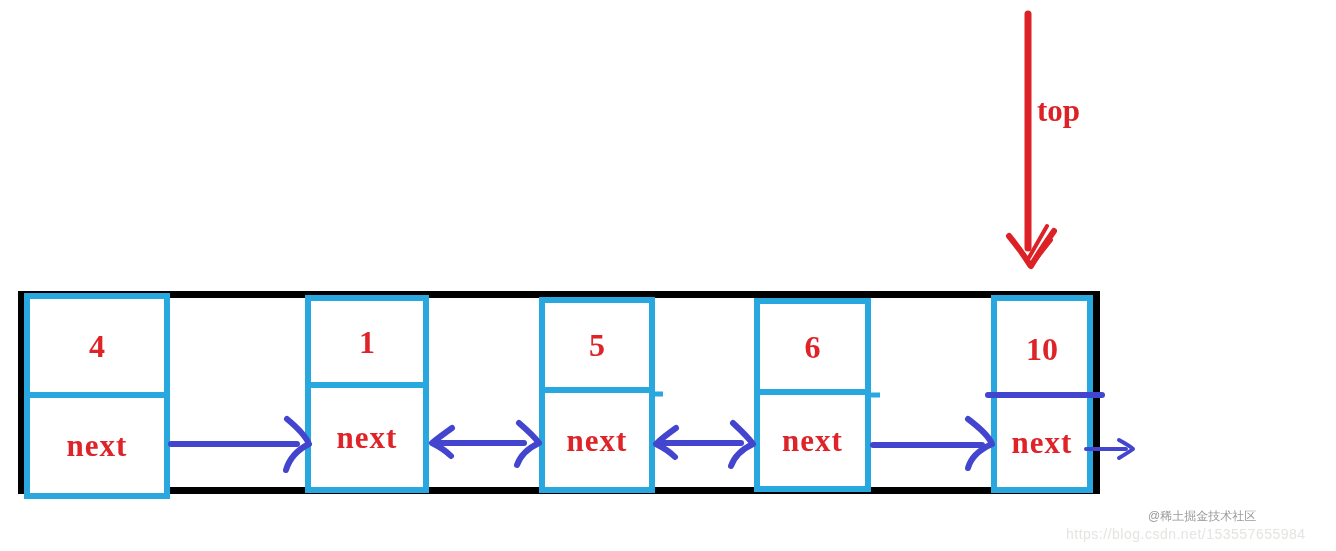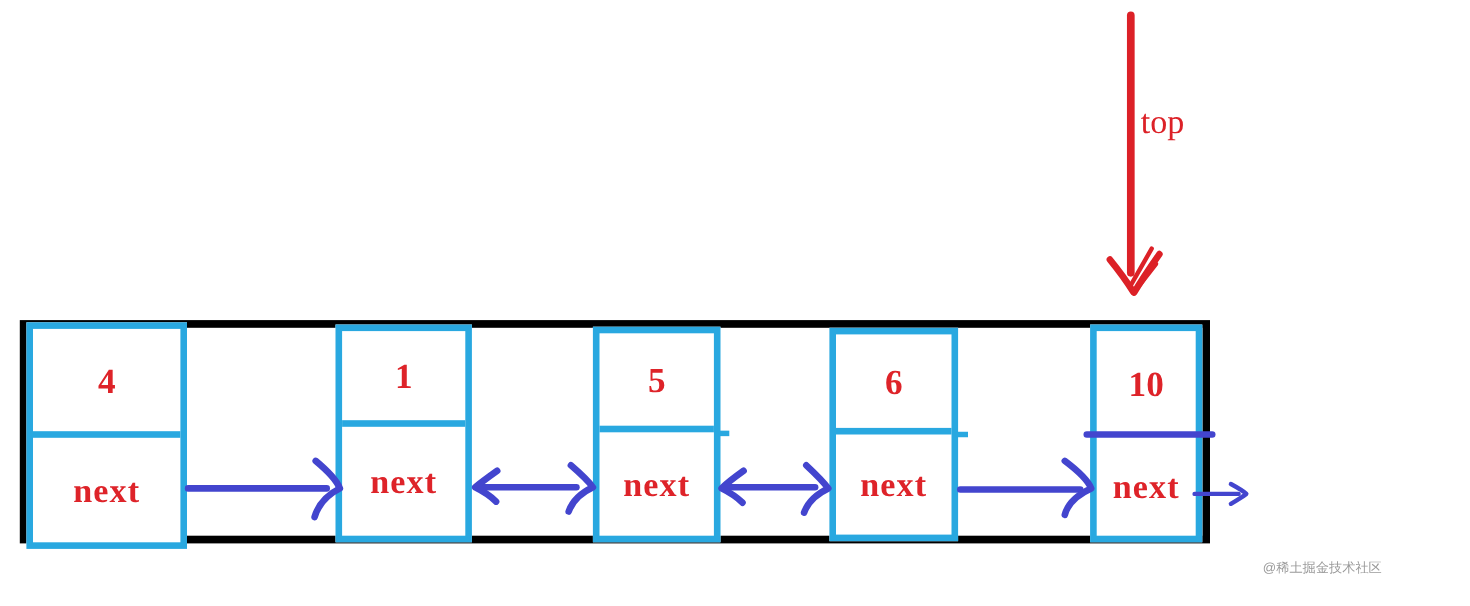--- a/index.html
+++ b/index.html
@@ -44,21 +44,21 @@
   .arrows-layer{
     position:absolute;left:0;top:0;width:1336px;height:551px;
     z-index:5;pointer-events:none;
   }
   .blue-stroke{stroke:var(--pointer_blue,#4345ce);fill:none;stroke-linecap:round;stroke-linejoin:round;}
   .cyan-stroke{stroke:var(--node_border,#29a8e0);fill:none;stroke-linecap:butt;}
   .red-stroke{stroke:var(--top_arrow_red,#dc2127);fill:none;stroke-linecap:round;stroke-linejoin:round;}
   .top-label{
     position:absolute;left:1037px;top:95px;
     color:var(--top_arrow_red,#dc2127);
-    font-weight:normal;font-size:31px;line-height:1;
+    font-weight:bold;font-size:31px;line-height:1;
     z-index:6;
   }
   .null-label{
     position:absolute;left:1141px;top:431px;
     color:var(--null_blue,#3f43ce);
     font-weight:bold;font-size:33px;line-height:1;
     letter-spacing:2px;
     z-index:6;
   }
   .wm-community{
@@ -154,15 +154,16 @@
 
     <path class="cyan-stroke" stroke-width="5" d="M653 394 H 663"></path>
     <path class="cyan-stroke" stroke-width="5" d="M869 395 H 880"></path>
 
     <path class="blue-stroke" stroke-width="4" d="M1086 449 H 1126"></path>
     <path class="blue-stroke" stroke-width="4" d="M1119 440 Q1130 446 1133 449 Q1129 452 1119 458"></path>
   </svg>
 
   <div class="top-label">top</div>
 
+  <div class="wm-url">https://blog.csdn.net/153557655984</div>
   <div class="wm-community">@稀土掘金技术社区</div>
 
 </div>
 
 </body></html>

